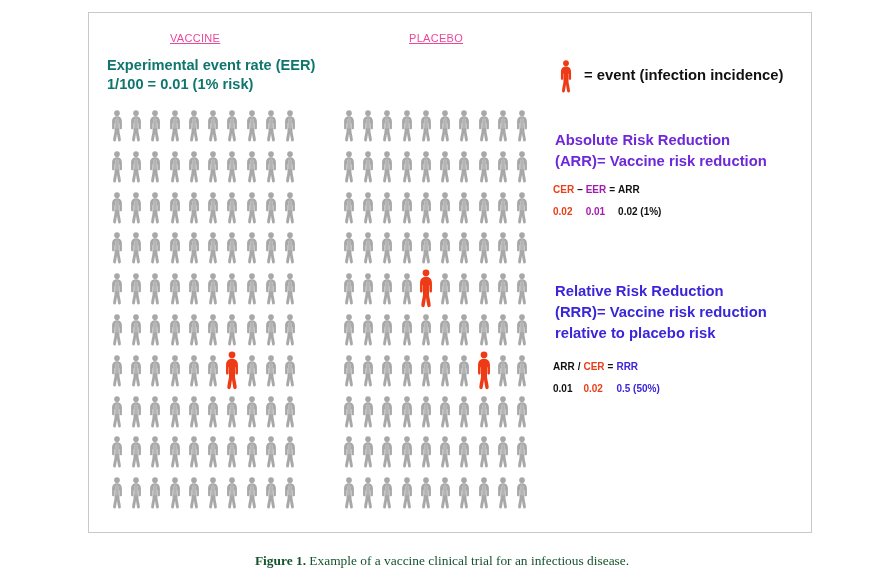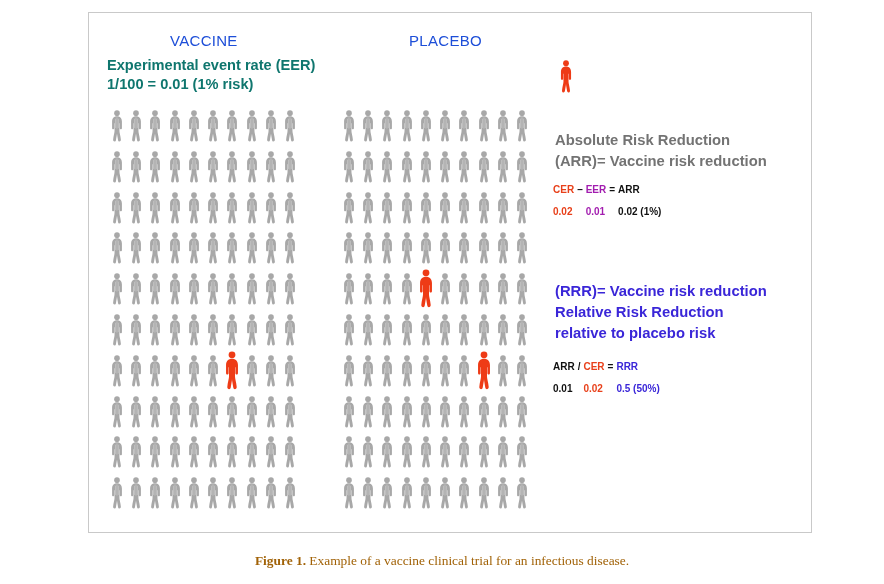--- a/index.html
+++ b/index.html
@@ -11,22 +11,22 @@
   #root{position:relative;width:884px;height:584px;overflow:hidden;}
 
   
   .figure-frame{
     position:absolute;left:88px;top:12px;width:724px;height:521px;
     background:#ffffff;border:1px solid #c9c9c9;box-sizing:border-box;
   }
 
   
   .col-title{
-    position:absolute;font-size:15px;font-weight:400;color:#1d4ed8;
-    letter-spacing:.3px;white-space:nowrap;
+    position:absolute;font-size:11px;font-weight:400;color:#ec4899;
+    letter-spacing:.3px;white-space:nowrap;text-decoration:underline;
   }
   #vaccine-title{left:170px;top:32px;}
   #placebo-title{left:409px;top:32px;}
 
   .rate-block{position:absolute;font-size:14.6px;font-weight:bold;line-height:19px;white-space:nowrap;}
   #eer-block{left:107px;top:56px;color:#0f766e;}
   #cer-block{left:338px;top:56px;color:#e8401a;}
   .rate-block div{white-space:nowrap;}
 
   
@@ -40,42 +40,42 @@
   .person.gray svg{width:17px;height:33px;}
   .person.red svg{width:21px;height:40px;top:-2px;}
 
   
   .legend-row{position:absolute;left:556px;top:60px;width:250px;height:34px;}
   .legend-icon{position:absolute;left:0;top:0;width:20px;height:34px;}
   .legend-icon svg{width:20px;height:34px;display:block;}
   .legend-text{position:absolute;left:28px;top:7px;font-size:14.8px;font-weight:bold;color:#111;white-space:nowrap;}
 
   .panel-block{position:absolute;font-size:14.8px;font-weight:bold;line-height:21px;white-space:nowrap;}
-  #arr-desc{left:555px;top:130px;color:#737373;}
+  #arr-desc{left:555px;top:130px;color:#6d28d9;}
   #rrr-desc{left:555px;top:281px;color:#3a26d8;}
 
   .formula{position:absolute;font-size:15.2px;font-weight:bold;line-height:22px;white-space:nowrap;}
   #arr-formula{left:553px;top:179px;}
   #rrr-formula{left:553px;top:356px;}
 
   .formula table{border-collapse:collapse;}
   .formula td{padding:0;font-size:10px;font-weight:bold;line-height:22px;white-space:nowrap;vertical-align:top;}
 
   .c-red{color:#e8401a;}
   .c-green{color:#a21caf;}
   .c-blue{color:#3a26d8;margin-left:29px;}
   .c-black{color:#111111;}
 
   
   .op{padding:0 3px !important;}
 
   
   #caption{
     position:absolute;left:0;top:553px;width:884px;text-align:center;
-    font-family:"Liberation Serif", serif;font-size:13.4px;color:#a16207;
+    font-family:"Liberation Serif", serif;font-size:13.4px;color:#14532d;
   }
   #caption b{font-weight:bold;}
 </style>
 </head>
 <body>
 
 <div id="root">
 
   <div class="figure-frame"></div>
 
@@ -2679,20 +2679,21 @@
 
   <div class="legend-row">
     <span class="legend-icon" id="legend-icon">
         <svg viewBox="0 0 48 94" xmlns="http://www.w3.org/2000/svg">
           <g fill="#ee3b16">
             <circle cx="24" cy="9" r="8"></circle>
             <path d="M24 18 C15 18 10 24 10 33 L10 52 C10 56 16 56 16 52 L16 38 L17 38 L17 60 C17 64 14 74 13 84 C12 90 20 92 21 86 C22 79 24 70 24 66 C24 70 26 79 27 86 C28 92 36 90 35 84 C34 74 31 64 31 60 L31 38 L32 38 L32 52 C32 56 38 56 38 52 L38 33 C38 24 33 18 24 18 Z"></path>
           </g>
         </svg>
       </span>
+    <span class="legend-text">= event (infection incidence)</span>
   </div>
 
   <div class="panel-block" id="arr-desc">
     <div>Absolute Risk Reduction</div>
     <div>(ARR)= Vaccine risk reduction</div>
   </div>
 
   <div class="formula" id="arr-formula">
     <table>
       <tbody>
@@ -2708,22 +2709,22 @@
         <td class="op"></td>
         <td class="c-green">0.01</td>
         <td class="op"></td>
         <td class="c-black">0.02 (1%)</td>
       </tr>
     </tbody>
       </table>
   </div>
 
   <div class="panel-block" id="rrr-desc">
+    <div>Relative Risk Reduction</div>
     <div>(RRR)= Vaccine risk reduction</div>
-    <div>Relative Risk Reduction</div>
     <div>relative to placebo risk</div>
   </div>
 
   <div class="formula" id="rrr-formula">
     <table>
       <tbody>
           <tr>
         <td class="c-black">ARR</td>
         <td class="c-black op">/</td>
         <td class="c-red">CER</td>

